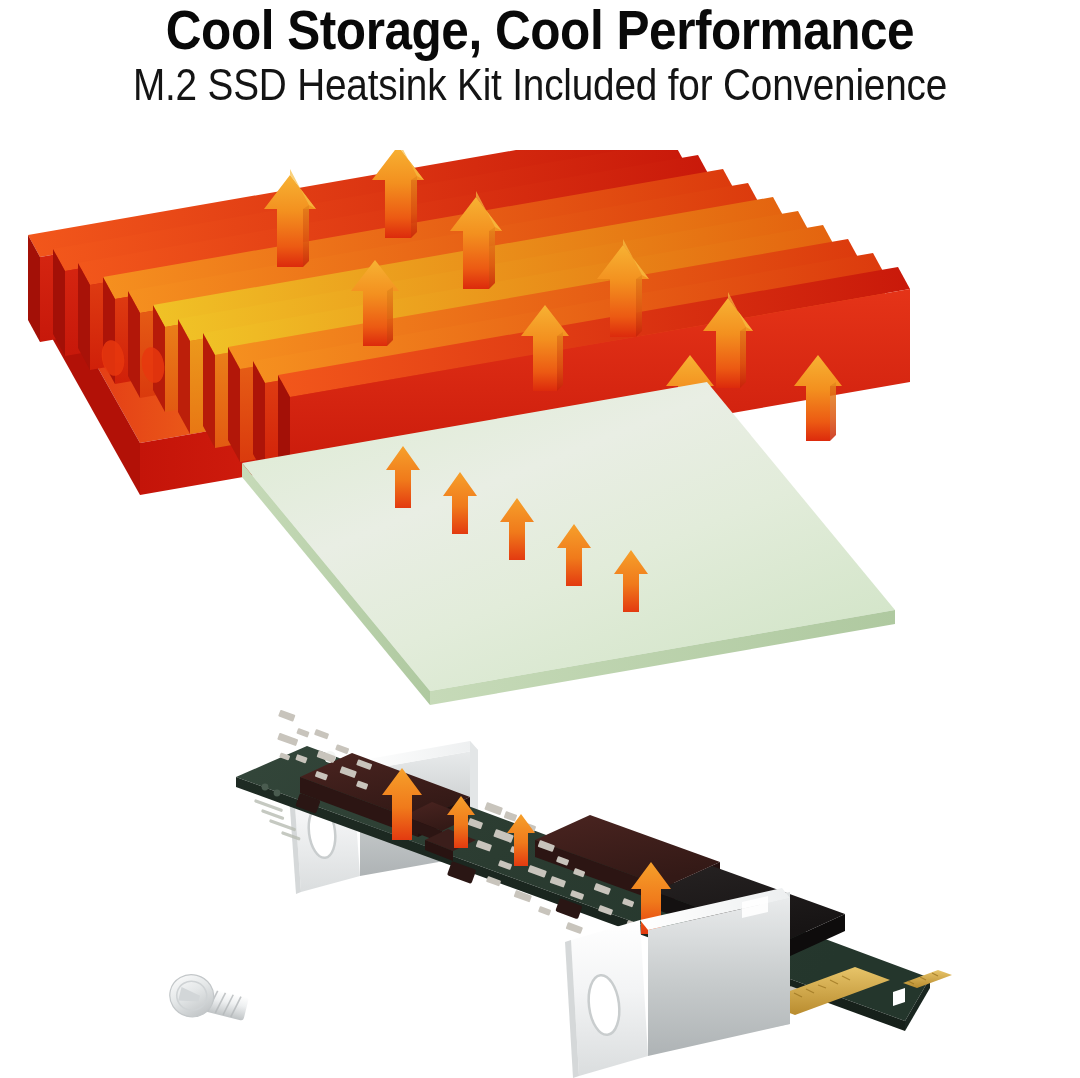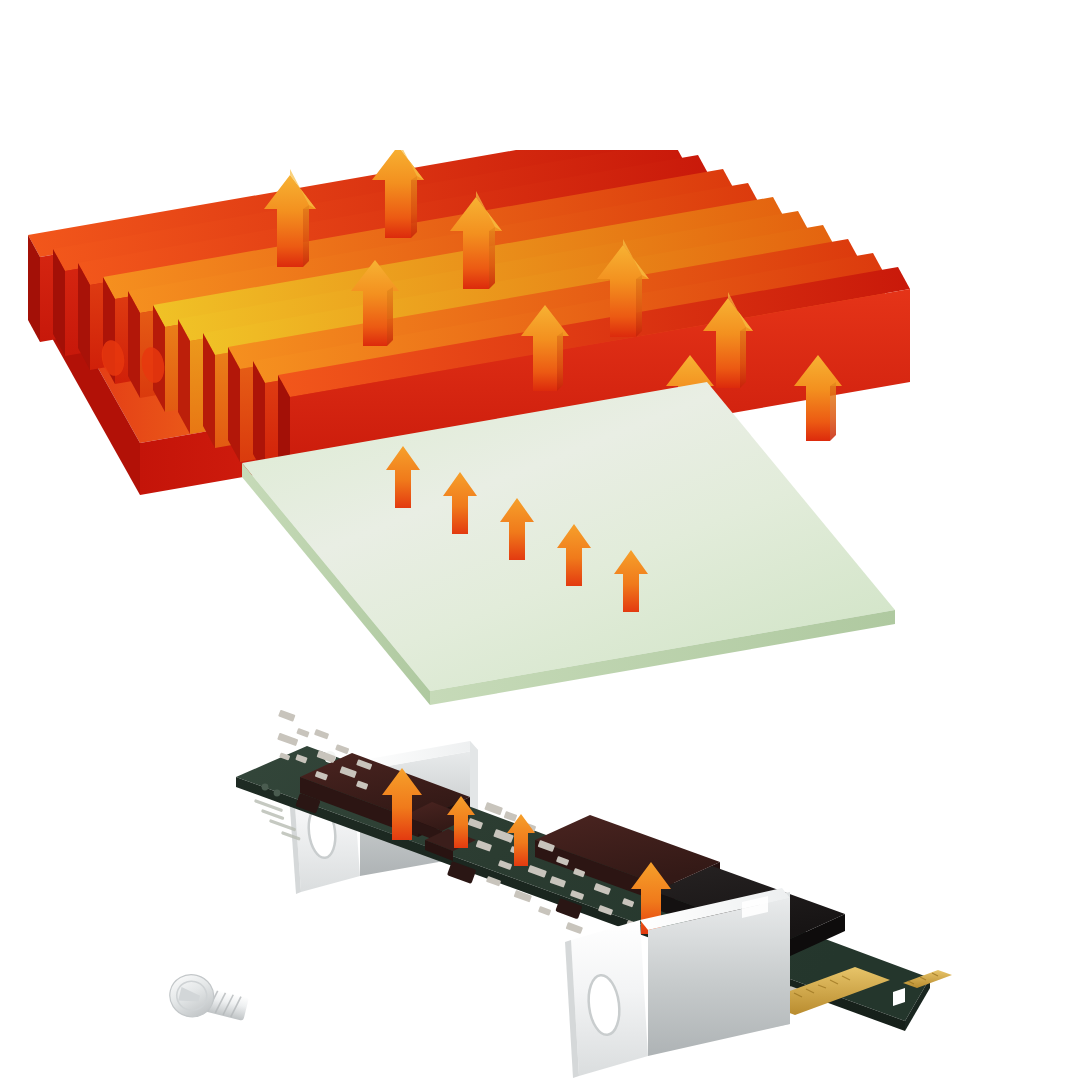--- a/index.html
+++ b/index.html
@@ -30,20 +30,24 @@
 
   
   #artwork{position:absolute;left:0;top:150px;width:1080px;height:928px;}
   #artwork svg{display:block;width:1080px;height:928px;}
 </style>
 </head>
 <body>
 
 <div id="stage">
 
+  <div class="headline-block">
+    <h1 class="headline">Cool Storage, Cool Performance</h1>
+    <h2 class="subhead">M.2 SSD Heatsink Kit Included for Convenience</h2>
+  </div>
 
   <div id="artwork">
     <svg viewBox="0 0 1080 928" xmlns="http://www.w3.org/2000/svg">
       <defs>
 
         <linearGradient id="gBaseFront" x1="0" y1="0" x2="1" y2="0">
           <stop offset="0" stop-color="#C41409"></stop>
           <stop offset="0.30" stop-color="#D5200F"></stop>
           <stop offset="0.58" stop-color="#D8230F"></stop>
           <stop offset="1" stop-color="#BE1007"></stop>

